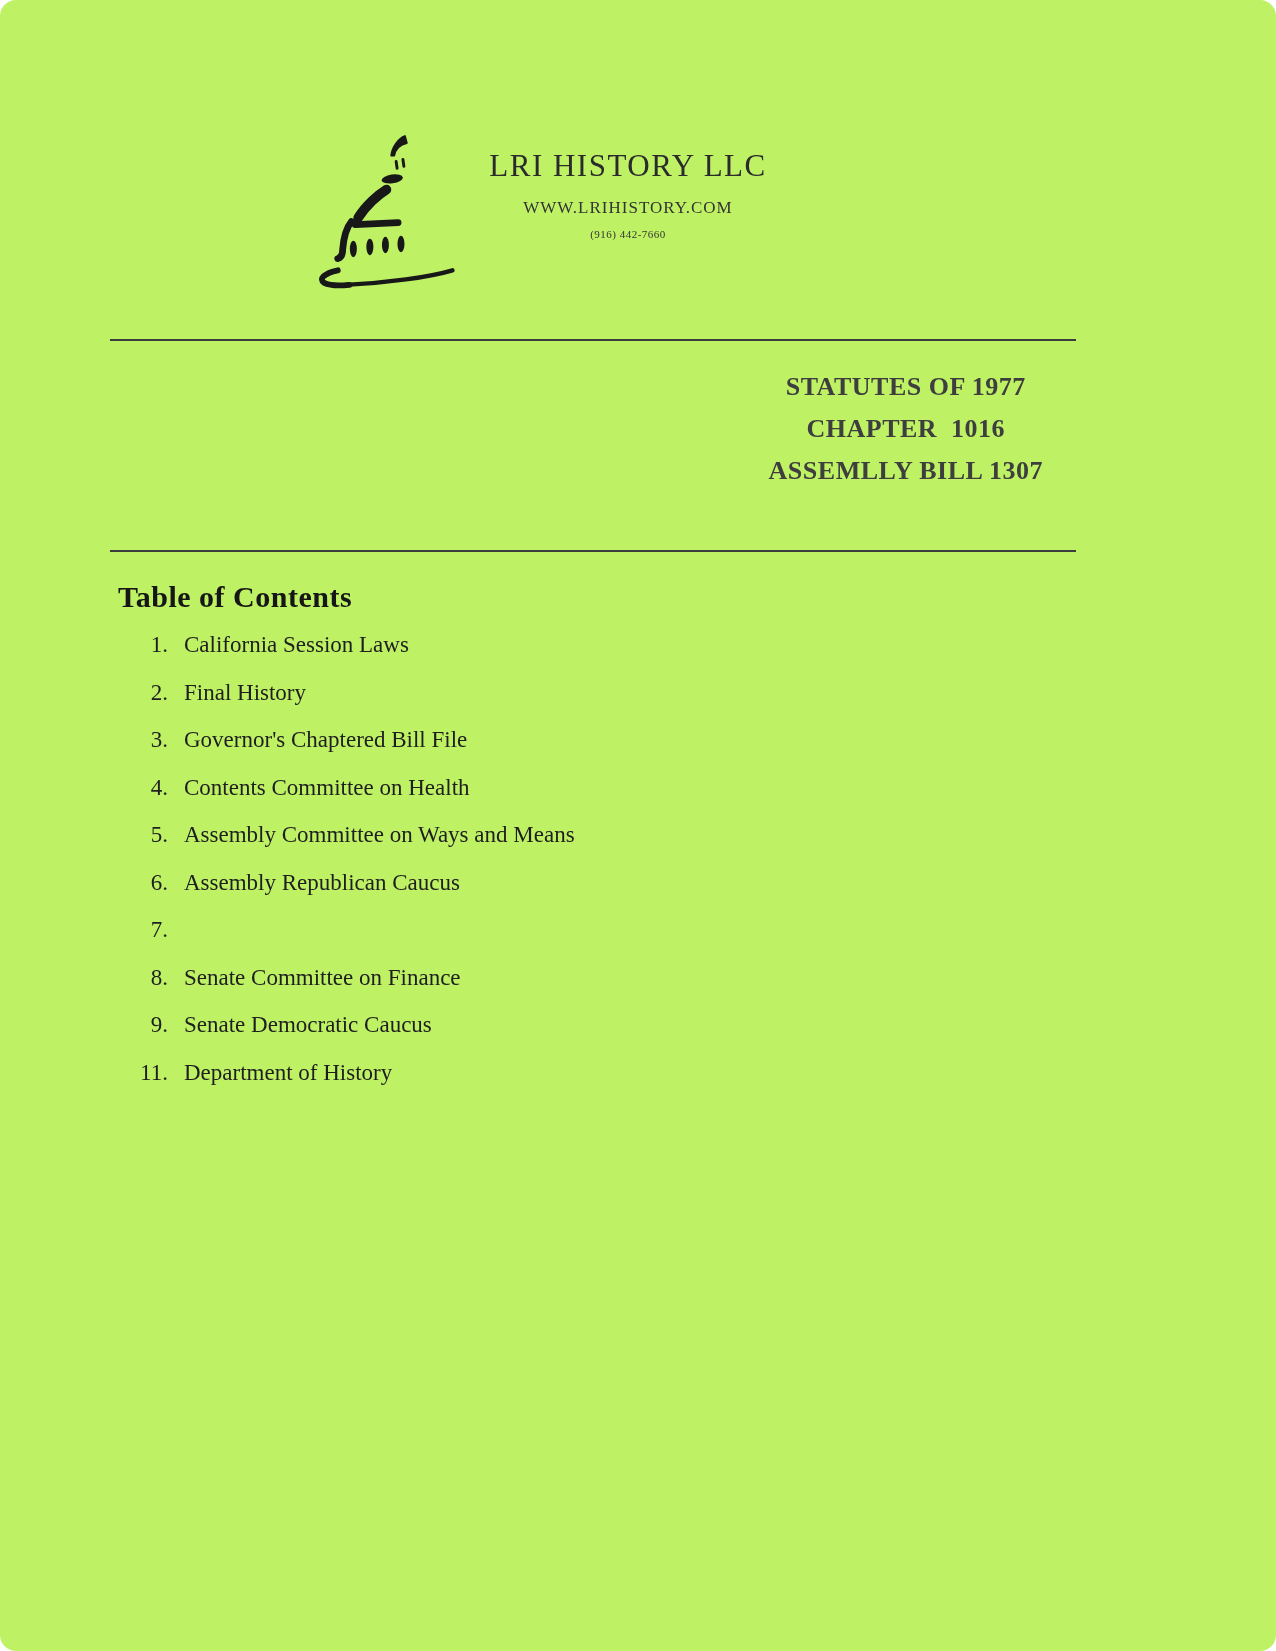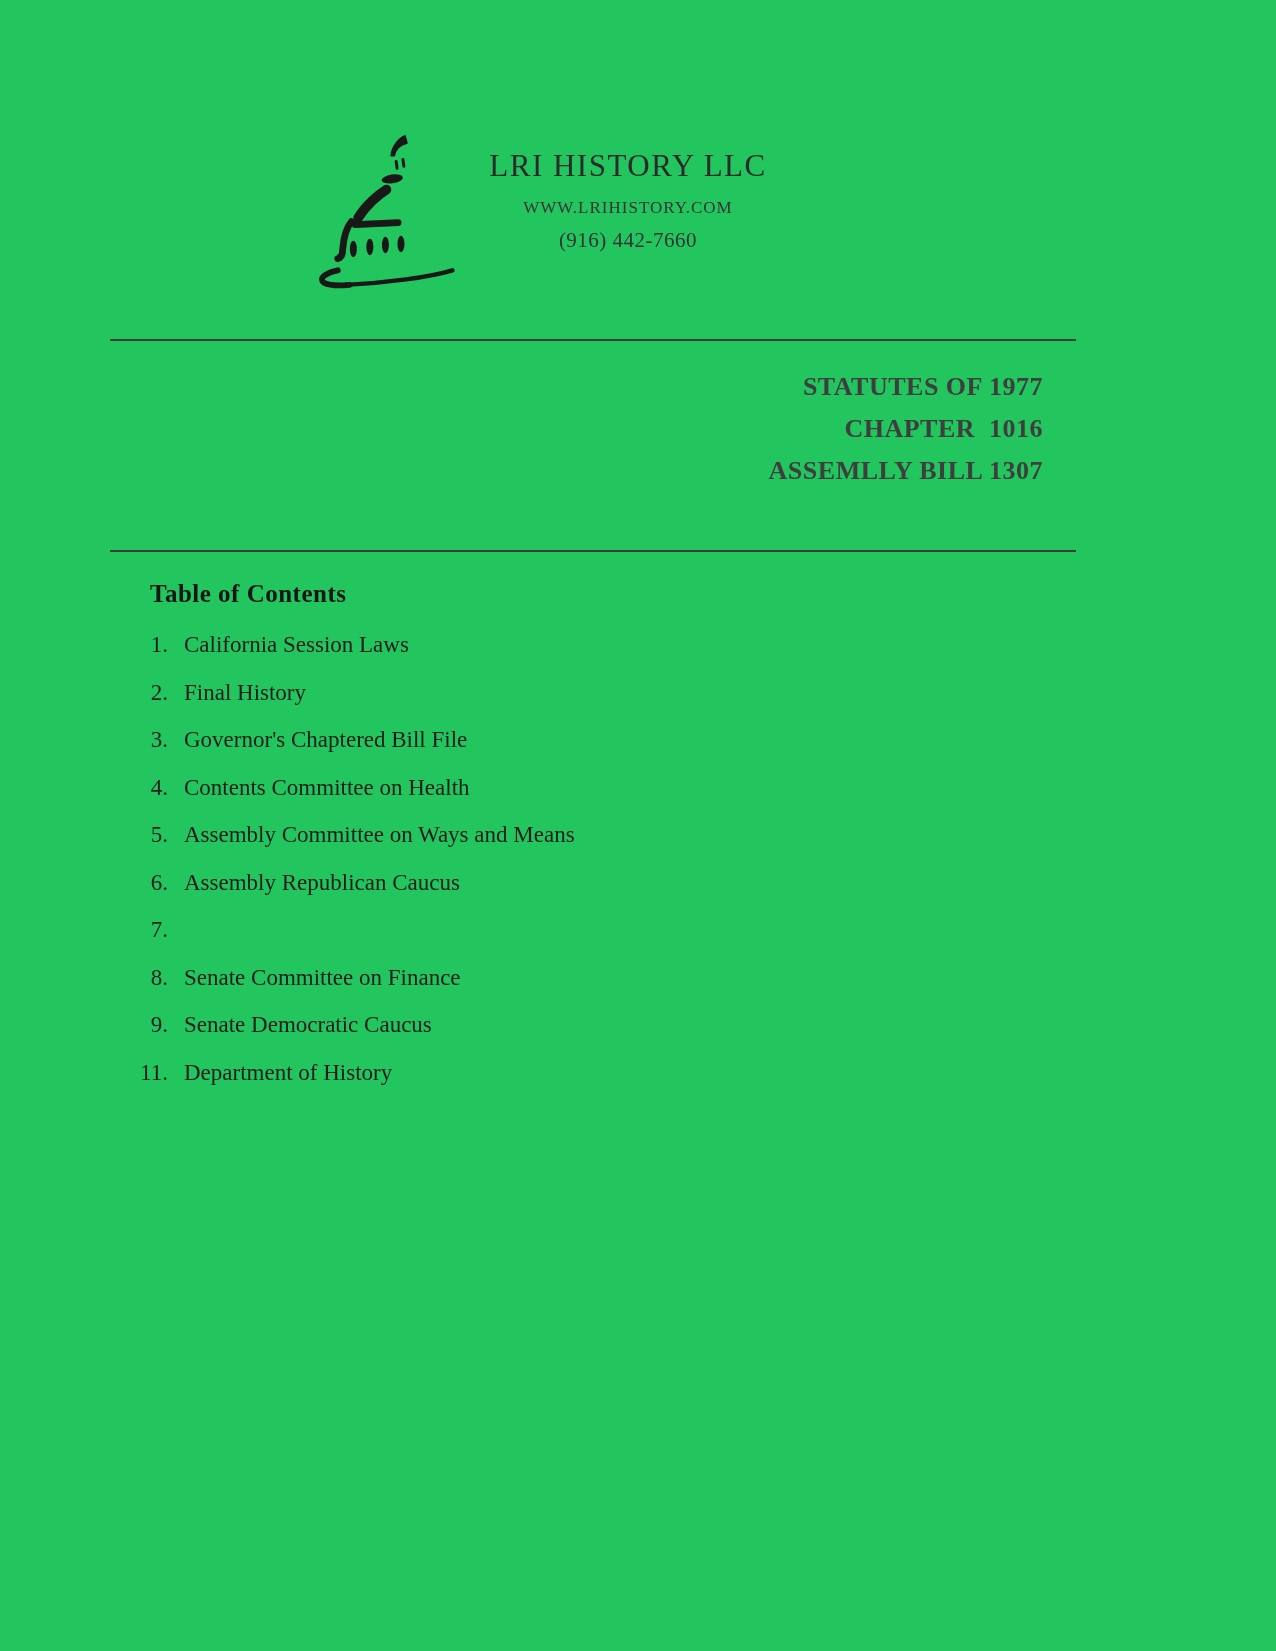--- a/index.html
+++ b/index.html
@@ -7,21 +7,22 @@
   body {
     font-family: "Liberation Serif", "DejaVu Serif", serif;
     width: 1276px;
     height: 1651px;
     position: relative;
     overflow: hidden;
   }
   .page {
     position: absolute;
     inset: 0;
-    background: #22c55e;
+    background: #bef264;
+    border-radius: 16px;
   }
 
   
   .logo {
     position: absolute;
     left: 295px;
     top: 126px;
     width: 175px;
     height: 168px;
   }
@@ -39,60 +40,59 @@
     color: #2b2b2b;
     margin-bottom: 14px;
   }
   .company-email, .company-web {
     font-size: 17px;
     letter-spacing: 1px;
     color: #333333;
     margin-bottom: 10px;
   }
   .company-phone {
-    font-size: 21px;
+    font-size: 11px;
     letter-spacing: 0.5px;
     color: #333333;
   }
 
   
   .rule {
     position: absolute;
     left: 110px;
     width: 966px;
     height: 0;
     border-top: 2px solid #3c3c3c;
   }
   .rule-top { top: 339px; }
   .rule-bottom { top: 550px; }
 
   
   .title-block {
     position: absolute;
     right: 233px;
     top: 366px;
-    text-align: right;
+    text-align: center;
     font-weight: bold;
     font-size: 26px;
     line-height: 42px;
     letter-spacing: 0.5px;
     color: #3e3e3e;
   }
   .title-block div { white-space: pre; }
 
   
   .toc-heading {
     position: absolute;
     left: 118px;
     top: 580px;
     font-weight: bold;
-    font-size: 25px;
+    font-size: 30px;
     letter-spacing: 0.5px;
     color: #161616;
-    margin-left: 32px;
   }
   .toc-list {
     position: absolute;
     left: 118px;
     top: 630px;
     list-style: none;
     font-size: 23px;
     color: #1e1e1e;
   }
   .toc-item {

